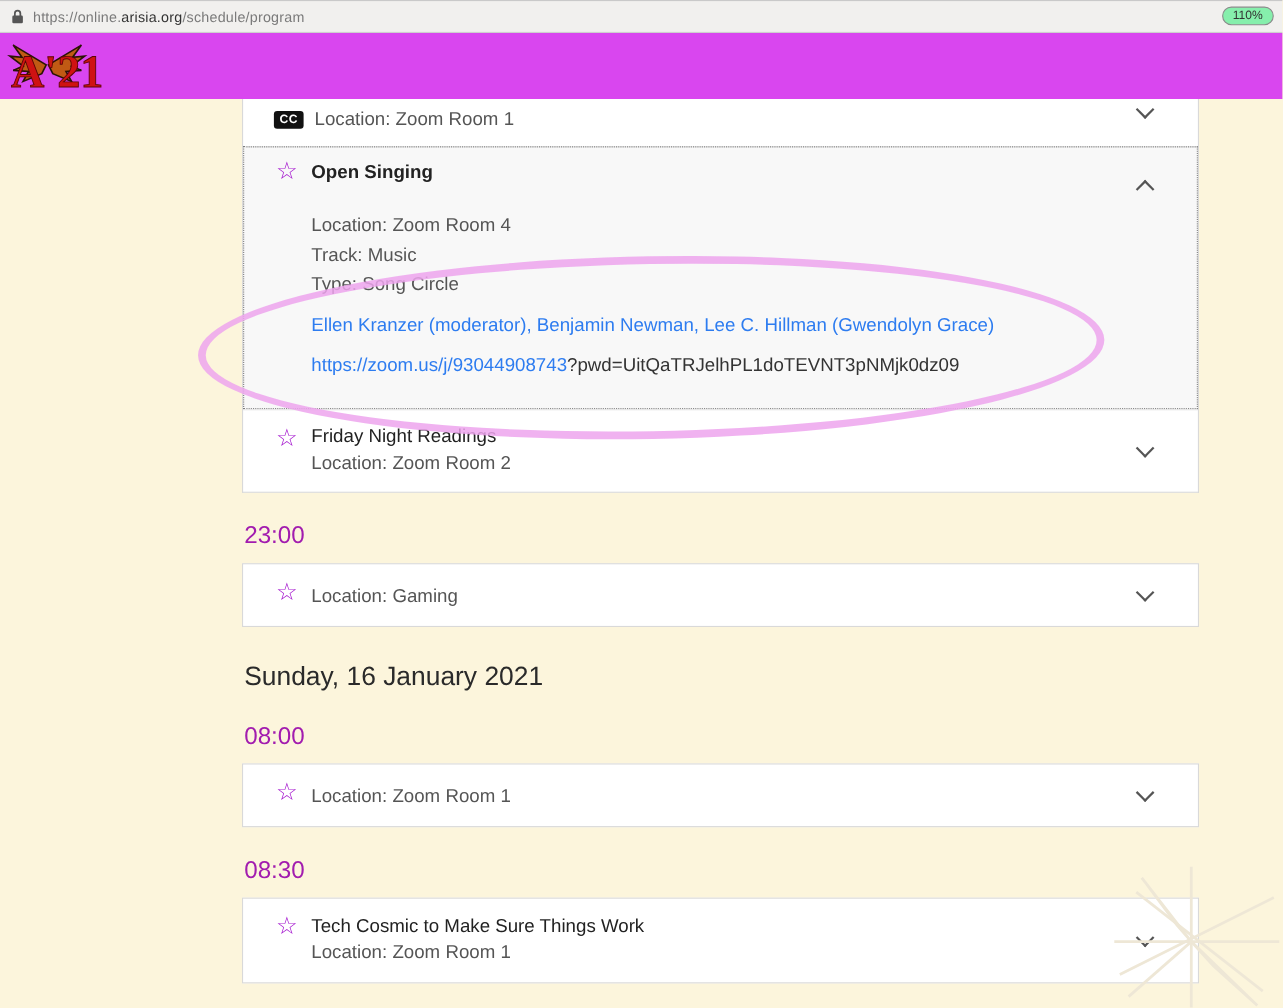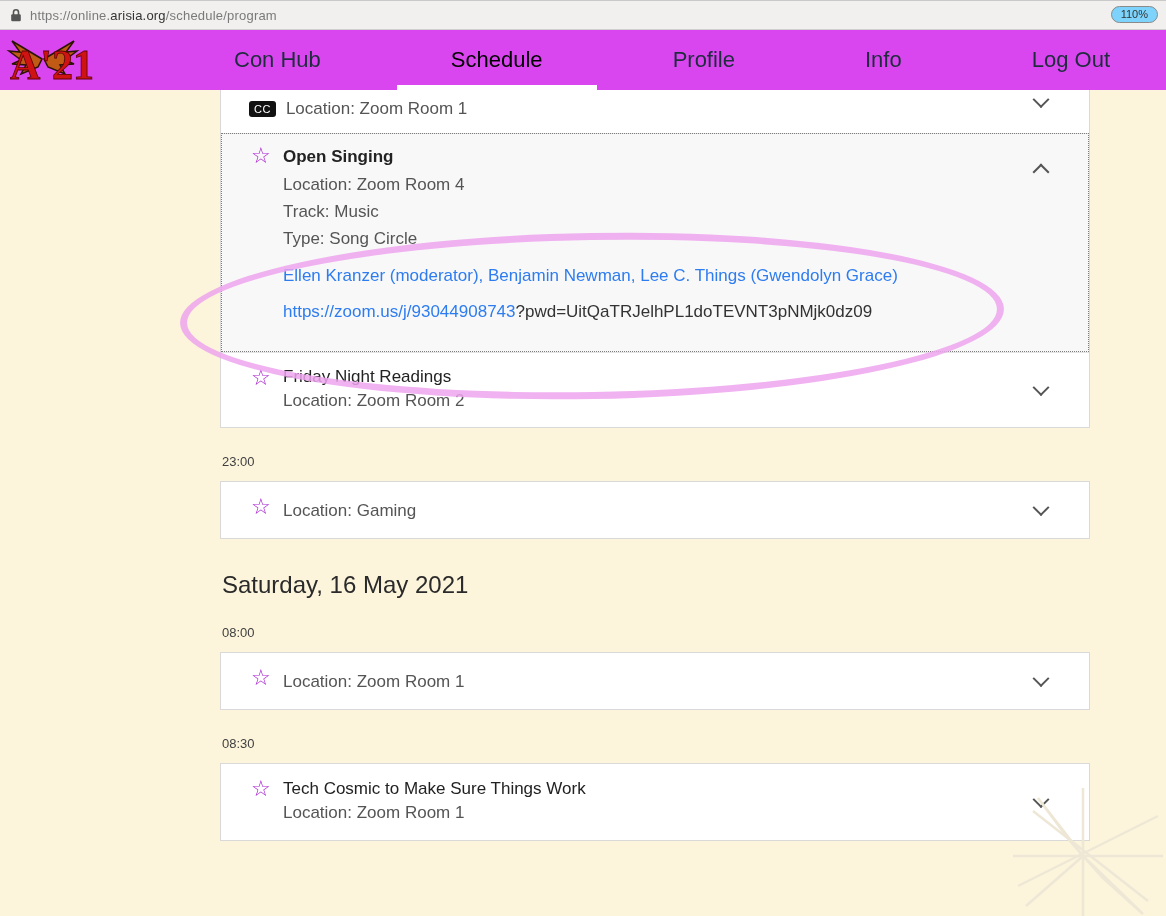--- a/index.html
+++ b/index.html
@@ -18,21 +18,21 @@
     border-bottom:1px solid #cfcfcf;
     display:flex; align-items:center;
     padding:0 10px; position:relative;
   }
   .lock-icon { display:inline-flex; margin-right:8px; }
   .url-bar { font-size:13px; color:#7a7a7a; letter-spacing:.2px; }
   .url-domain { color:#333; }
   .zoom-badge {
     position:absolute; right:8px; top:5px;
     border:1px solid #8a8a8a; border-radius:10px;
-    background:#7dd3fc; color:#333;
+    background:#86efac; color:#333;
     font-size:11px; padding:1px 9px 2px;
   }
 
   
   .navbar {
     height:60px; background:#d946ef;
     display:flex; align-items:stretch;
   }
   .logo { width:168px; display:flex; align-items:center; padding-left:6px; cursor:pointer; }
   .nav-items {
@@ -55,60 +55,60 @@
 
   .group { background:#fff; border:1px solid #d9d9d9; border-top:none; }
   .event { position:relative; }
   .event + .event { border-top:1px solid #e4e4e4; }
 
   .row-partial {
     display:flex; align-items:center; gap:10px;
     padding:9px 60px 14px 28px;
   }
   .cc-badge {
-    background:#111; color:#fff; font-size:11px; font-weight:normal;
+    background:#111; color:#fff; font-size:11px; font-weight:bold;
     border-radius:3px; padding:2px 5px; letter-spacing:.5px;
   }
 
   .event-body { padding:14px 60px 16px 62px; }
   .star {
     position:absolute; left:30px; top:11px;
     font-size:22px; color:#a820d0; line-height:1; cursor:pointer;
   }
   .event-title { font-size:17px; color:#222; }
   .meta { font-size:17px; color:#555; margin-top:4px; }
 
   .expanded {
     background:#f8f8f8;
     outline:1px dotted #7d7d7d; outline-offset:-1px;
   }
   .expanded .event-body { padding:13px 60px 30px 62px; }
   .expanded .event-title { font-weight:bold; }
   .expanded .meta { margin-top:7px; }
-  .expanded .meta.first { margin-top:8px; }
+  .expanded .meta.first { margin-top:28px; }
 
   .participants { margin-top:17px; font-size:17px; color:#2d7cf0; }
   .participants a { color:#2d7cf0; text-decoration:none; cursor:pointer; }
   .link-line { margin-top:16px; font-size:17px; }
   .link-line a { color:#2d7cf0; text-decoration:none; cursor:pointer; }
   .link-params { color:#333; }
 
   .chev {
     position:absolute; right:42px; top:50%;
     width:12px; height:12px;
     border-right:2px solid #555; border-bottom:2px solid #555;
     cursor:pointer;
   }
   .chev.down { transform:translateY(-70%) rotate(45deg); }
   .chev.up { transform:translateY(-30%) rotate(-135deg); }
   .row-partial .chev.down, .expanded .chev { top:auto; }
   .row-partial .chev.down { top:12px; }
   .expanded .chev.up { top:32px; transform:rotate(-135deg); }
 
-  .time-label { font-size:13px; color:#404040; margin:26px 0 12px 2px; }
+  .time-label { font-size:22px; color:#a21caf; margin:26px 0 12px 2px; }
   .day-header { font-size:24px; font-weight:400; color:#2a2a2a; margin:32px 0 4px 2px; }
 
   .card {
     background:#fff; border:1px solid #d9d9d9; position:relative;
   }
   .card .event-body { padding:15px 60px 17px 62px; }
   .card .star { top:14px; }
   .card .chev { top:50%; }
 
   
@@ -140,27 +140,20 @@
 <div class="navbar">
   <div class="logo">
     <svg width="158" height="54" viewBox="0 0 158 54">
       <g stroke="#2a1405" stroke-width="1.5" fill="#c05a14">
         <path d="M36,26 L6,8 L14,19 L3,18 L15,27 L6,31 L20,32 L15,41 L32,34 Z"></path>
         <path d="M38,26 L68,8 L60,19 L71,18 L59,27 L68,31 L54,32 L59,41 L42,34 Z"></path>
       </g>
       <text x="4" y="46" font-family="Liberation Serif, serif" font-weight="bold" font-size="42" fill="#cf1212" stroke="#5a0505" stroke-width="0.8">A'21</text>
     </svg>
   </div>
-  <nav class="nav-items">
-    <a class="nav-item">Con Hub</a>
-    <a class="nav-item active">Schedule</a>
-    <a class="nav-item">Profile</a>
-    <a class="nav-item">Info</a>
-    <a class="nav-item">Log Out</a>
-  </nav>
 </div>
 
 <main class="content">
 
   <div class="group">
 
     <div class="event">
       <div class="row-partial">
         <span class="cc-badge">CC</span>
         <span class="meta" style="margin-top:0">Location: Zoom Room 1</span>
@@ -171,21 +164,21 @@
     <div class="event expanded">
       <div class="event-body">
         <span class="star">☆</span>
         <div class="event-title">Open Singing</div>
         <div class="meta first">Location: Zoom Room 4</div>
         <div class="meta">Track: Music</div>
         <div class="meta">Type: Song Circle</div>
         <div class="participants">
           <span><a>Ellen Kranzer (moderator)</a><span>, </span></span>
           <span><a>Benjamin Newman</a><span>, </span></span>
-          <span><a>Lee C. Things (Gwendolyn Grace)</a></span>
+          <span><a>Lee C. Hillman (Gwendolyn Grace)</a></span>
         </div>
         <div class="link-line">
           <a>https://zoom.us/j/93044908743</a><span class="link-params">?pwd=UitQaTRJelhPL1doTEVNT3pNMjk0dz09</span>
         </div>
         <span class="chev up"></span>
       </div>
     </div>
 
     <div class="event">
       <div class="event-body">
@@ -200,21 +193,21 @@
   <div class="time-label">23:00</div>
 
   <div class="card">
     <div class="event-body">
       <span class="star">☆</span>
       <div class="meta">Location: Gaming</div>
       <span class="chev down"></span>
     </div>
   </div>
 
-  <h2 class="day-header">Saturday, 16 May 2021</h2>
+  <h2 class="day-header">Sunday, 16 January 2021</h2>
 
   <div class="time-label">08:00</div>
 
   <div class="card">
     <div class="event-body">
       <span class="star">☆</span>
       <div class="meta">Location: Zoom Room 1</div>
       <span class="chev down"></span>
     </div>
   </div>

